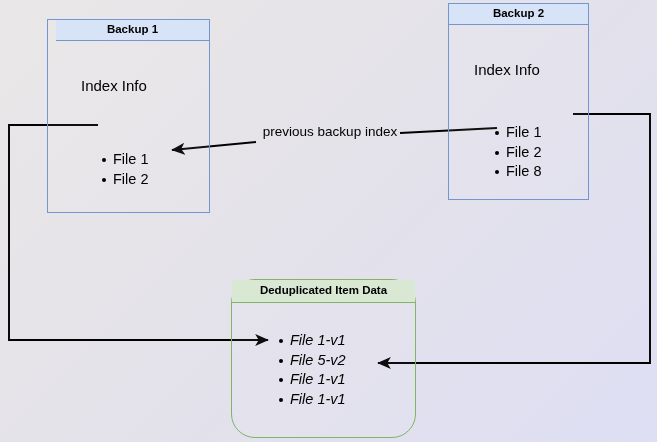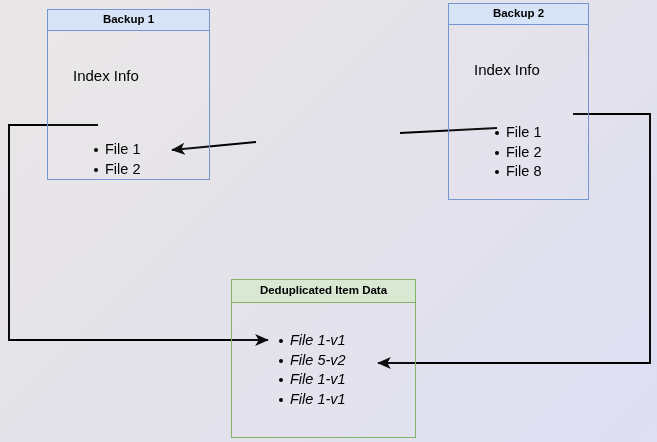--- a/index.html
+++ b/index.html
@@ -130,21 +130,21 @@
 
     <g>
       <path d="M 98 125 L 9 125 L 9 340 L 268 340" stroke="#000000" stroke-width="1.9" fill="none" stroke-linejoin="miter" marker-end="url(#arrowEnd)"></path>
     </g>
 
     <g>
       <path d="M 573 114 L 650 114 L 650 363 L 378 363" stroke="#000000" stroke-width="1.9" fill="none" stroke-linejoin="miter" marker-end="url(#arrowEnd)"></path>
     </g>
   </svg>
 
-  <div class="node box-blue" style="left:47px; top:9px; width:163px; height:171px;">
+  <div class="node box-blue" style="left:47px; top:19px; width:163px; height:194px;padding-left:8px;">
     <div class="hdr">Backup 1</div>
     <div class="body">
       <div class="index-label" style="left:25px; top:36px;">Index Info</div>
       <ul class="filelist" style="left:40px; top:109px;">
         <li>File 1</li>
         <li>File 2</li>
       </ul>
     </div>
   </div>
 
@@ -153,28 +153,29 @@
     <div class="body">
       <div class="index-label" style="left:25px; top:36px;">Index Info</div>
       <ul class="filelist" style="left:40px; top:98px;">
         <li>File 1</li>
         <li>File 2</li>
         <li>File 8</li>
       </ul>
     </div>
   </div>
 
-  <div class="node box-green" style="left:231px; top:279px; width:185px; height:159px;">
+  <div class="node box-green" style="left:231px; top:279px; width:185px; height:159px;border-radius:24px;">
     <div class="hdr">Deduplicated Item Data</div>
     <div class="body">
       <ul class="filelist" style="left:41px; top:28px;">
         <li>File 1-v1</li>
         <li>File 5-v2</li>
         <li>File 1-v1</li>
         <li>File 1-v1</li>
       </ul>
     </div>
   </div>
 
   <div class="edge-label" style="left:250px; top:123px; width:160px;">
+    <div>previous backup index</div>
   </div>
 
 </div>
 
 </body></html>

